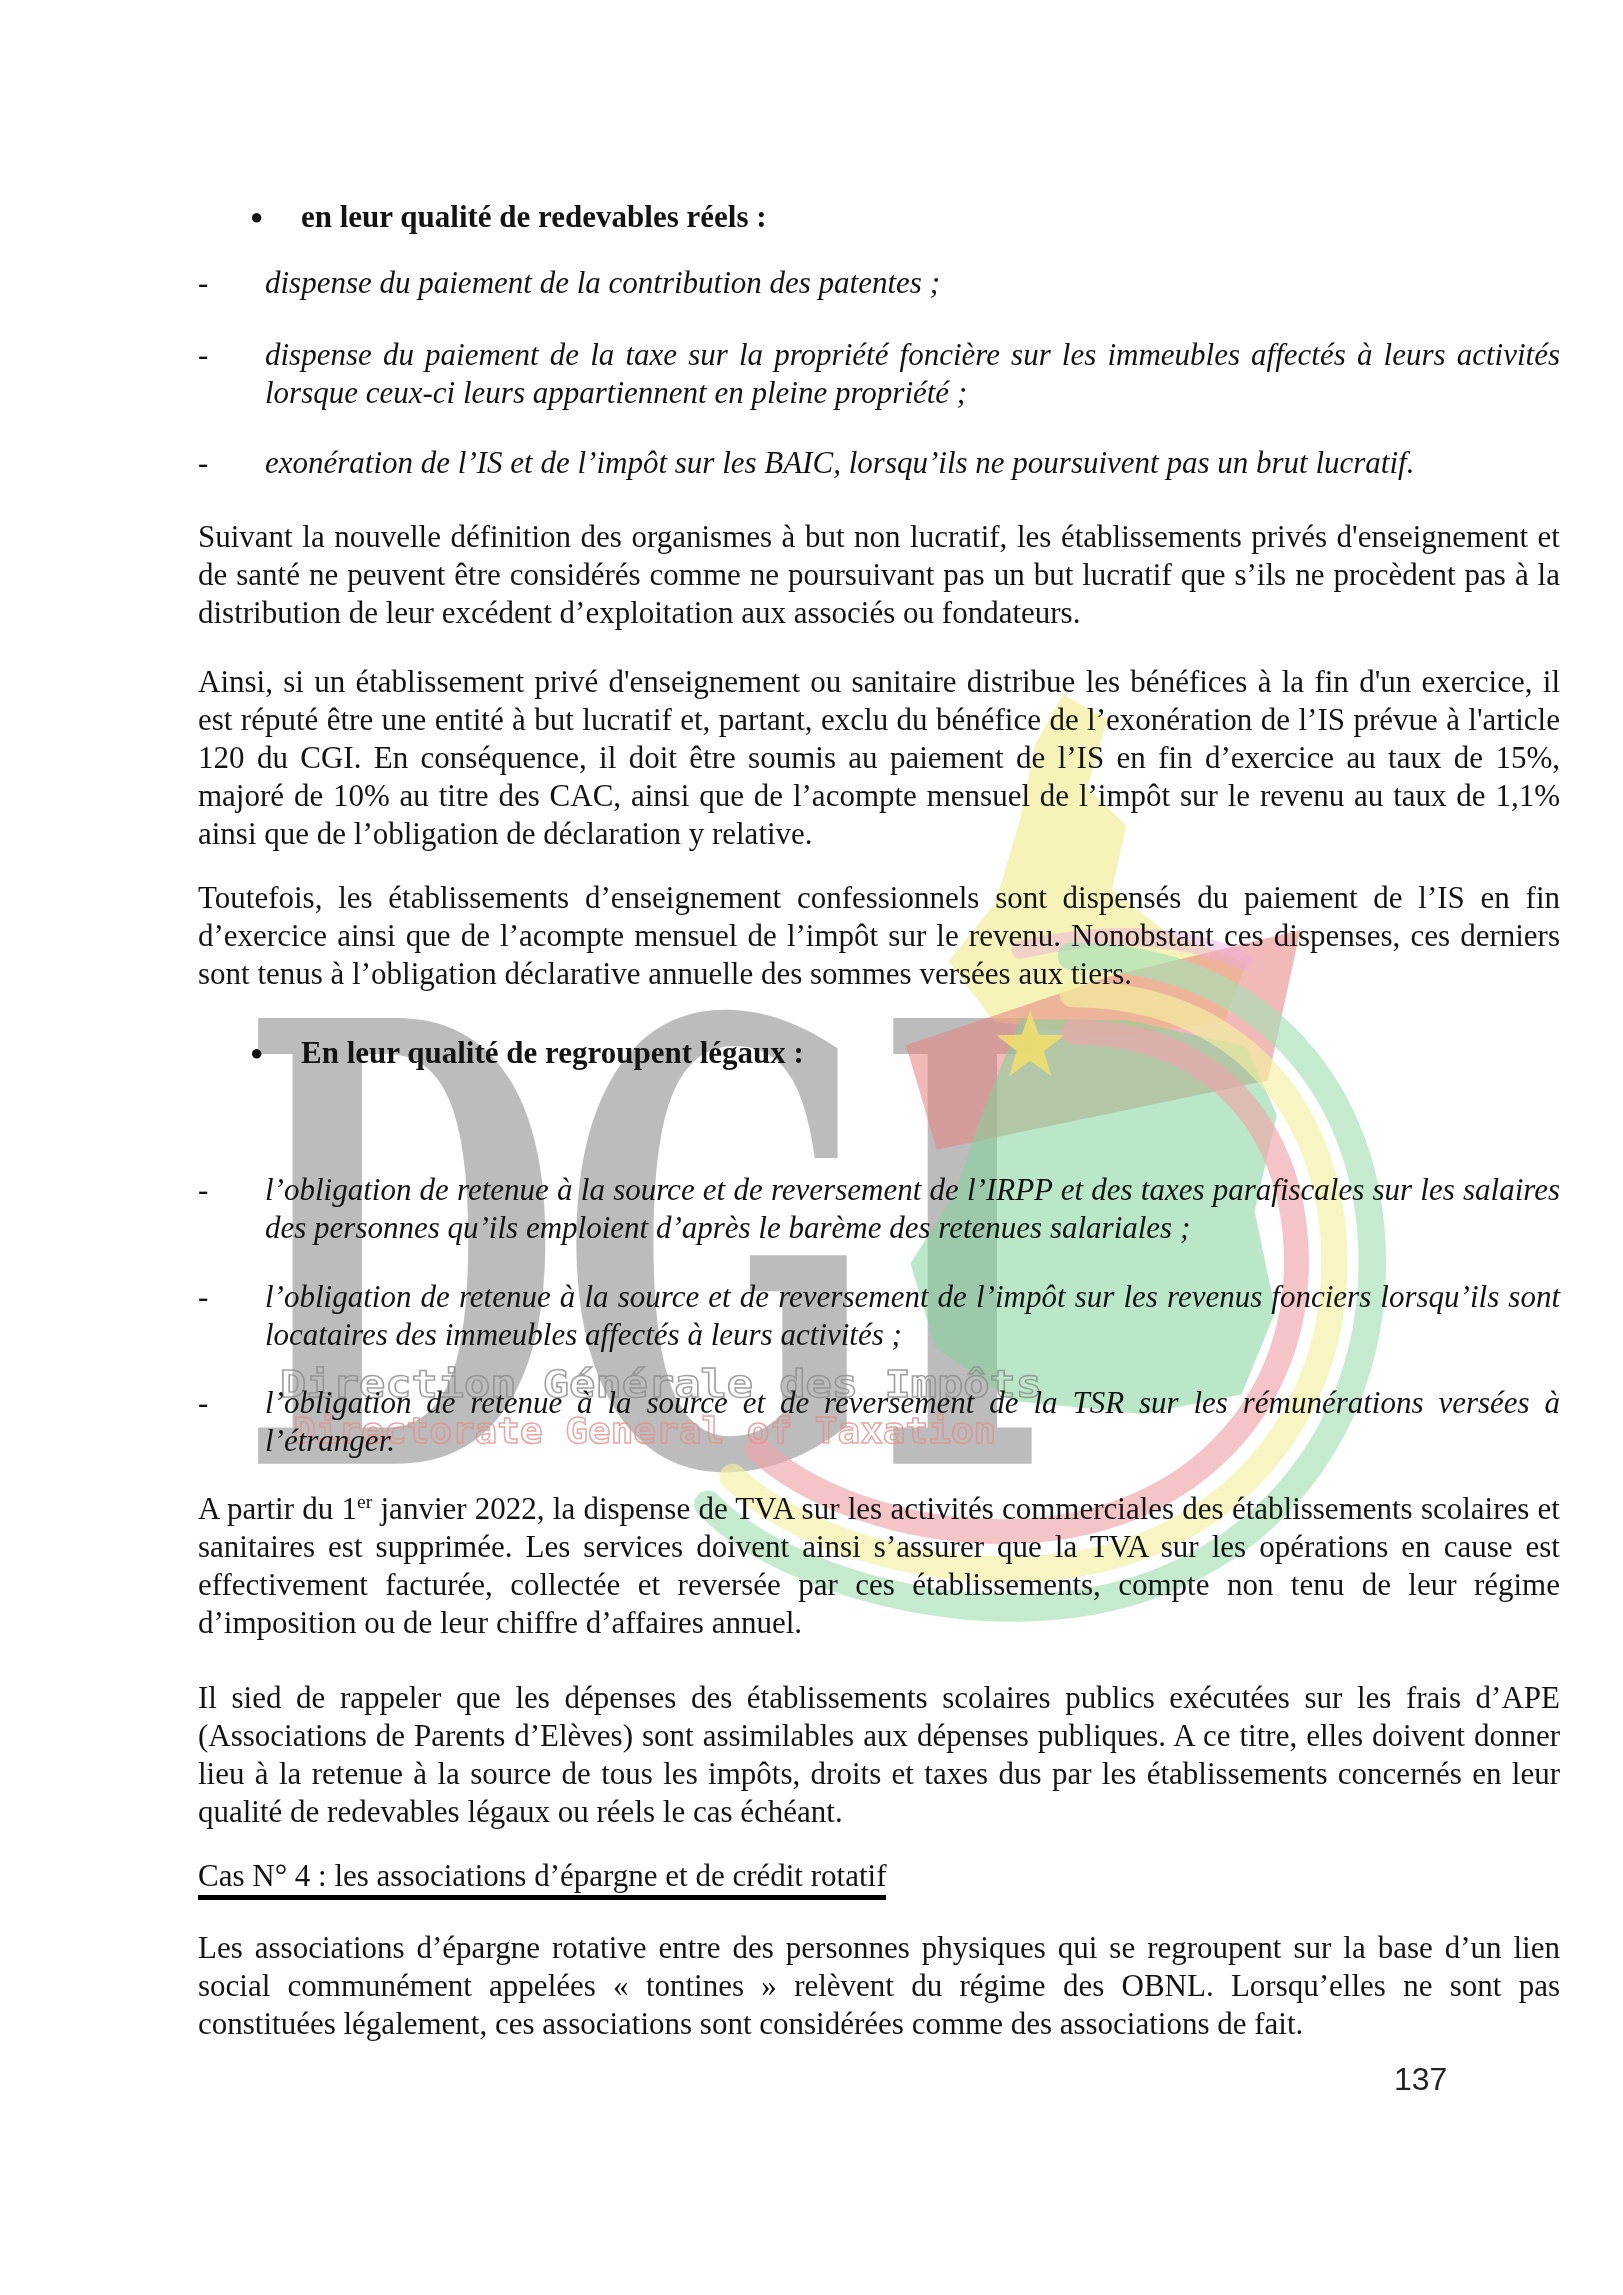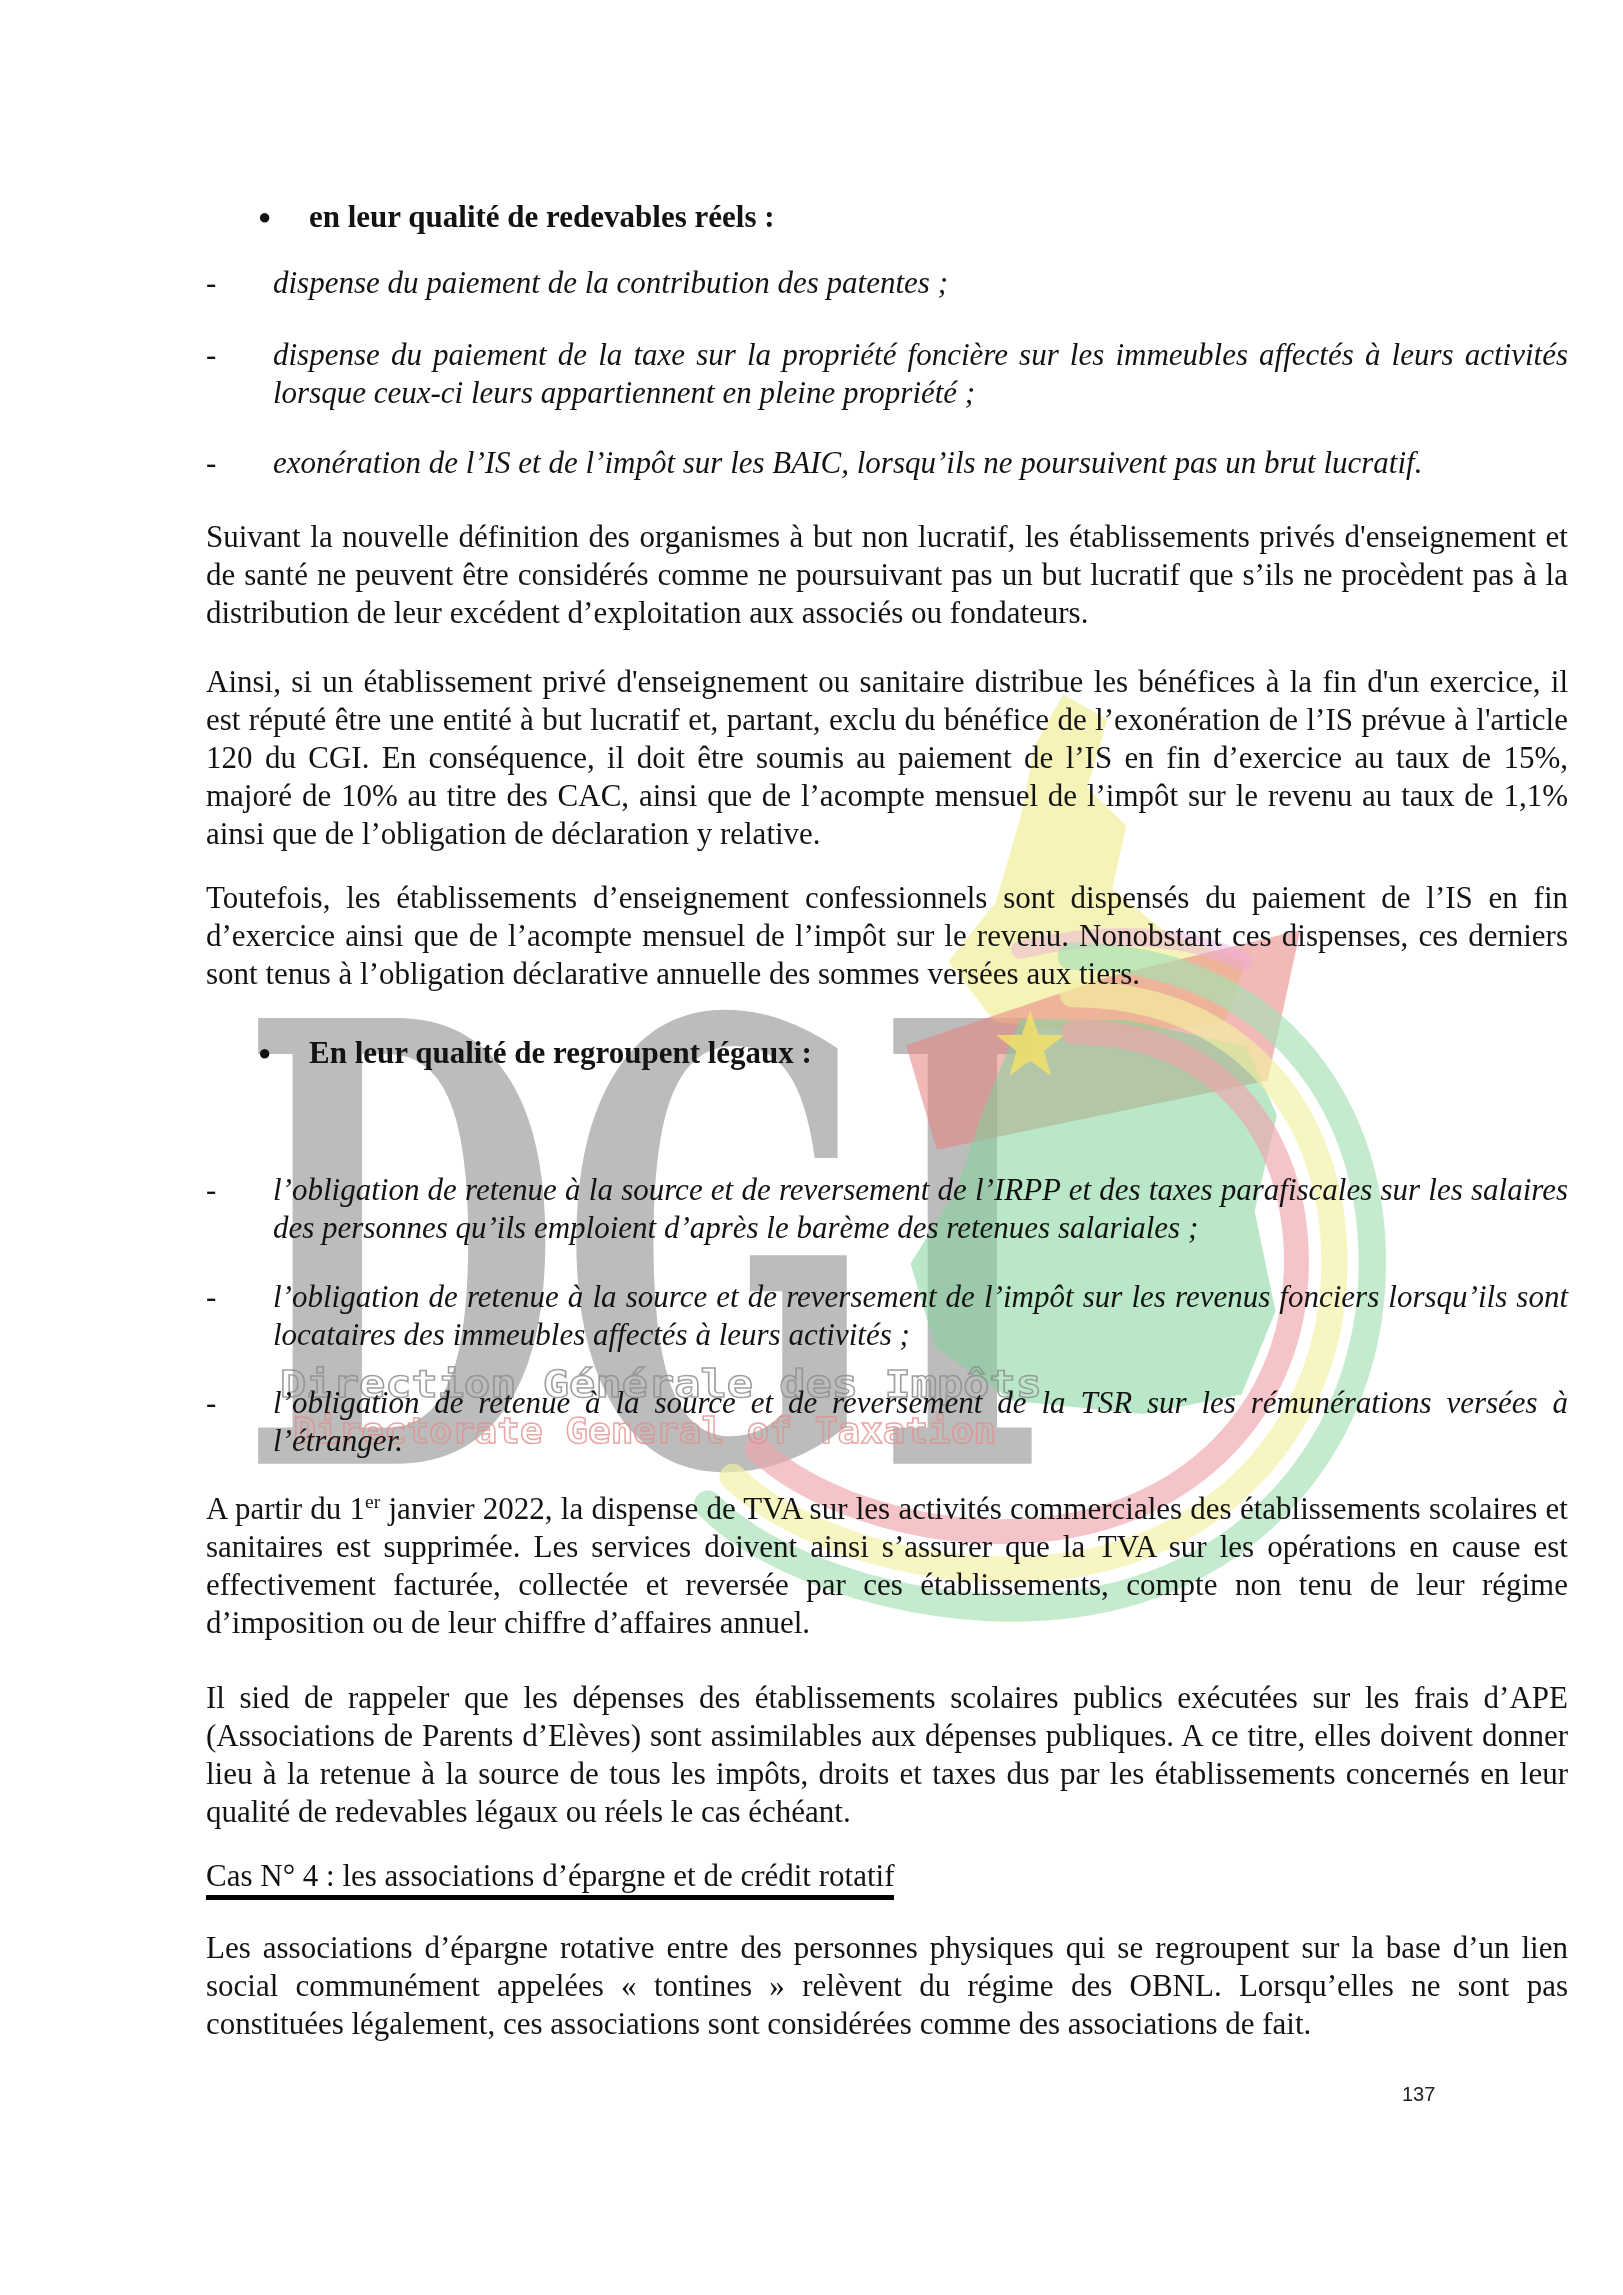--- a/index.html
+++ b/index.html
@@ -5,21 +5,21 @@
   html,body{margin:0;padding:0;background:#e8e8e8;}
   .page{
     position:relative;
     width:1623px;height:2295px;
     background:#ffffff;
     font-family:"Liberation Serif", serif;
     color:#131313;
     overflow:hidden;
   }
   .wm{position:absolute;left:0;top:0;width:1623px;height:2295px;z-index:0;}
-  .content{position:absolute;left:16px;top:0;width:1305px;height:2295px;z-index:1;}
+  .content{position:absolute;left:8px;top:0;width:1305px;height:2295px;z-index:1;}
 
   .block{
     position:absolute;left:190px;width:1362px;
     font-size:31px;line-height:38px;
     text-align:justify;text-justify:inter-word;
   }
   .single{text-align:left;}
 
   .hbullet{
     position:absolute;left:242px;
@@ -41,21 +41,21 @@
     white-space:nowrap;
     border-bottom:5.9px solid #000;
     padding-bottom:2.6px;
   }
 
   sup.ord{font-size:19.6px;line-height:0;vertical-align:super;}
 
   .pageno{
     position:absolute;left:1386px;top:2061px;
     font-family:"Liberation Sans", sans-serif;
-    font-size:20px;color:#222;margin-top:22px;
+    font-size:32px;color:#222;
   }
 </style>
 </head>
 <body>
 
 <div class="page">
 
   <svg class="wm" viewBox="0 0 2481 3509" aria-hidden="true">
 
     <text x="368" y="2238" font-family="'DejaVu Serif',serif" font-weight="bold" font-size="935" textLength="1235" lengthAdjust="spacingAndGlyphs" opacity="0.40" fill="#5a5a5a">DGI</text>

